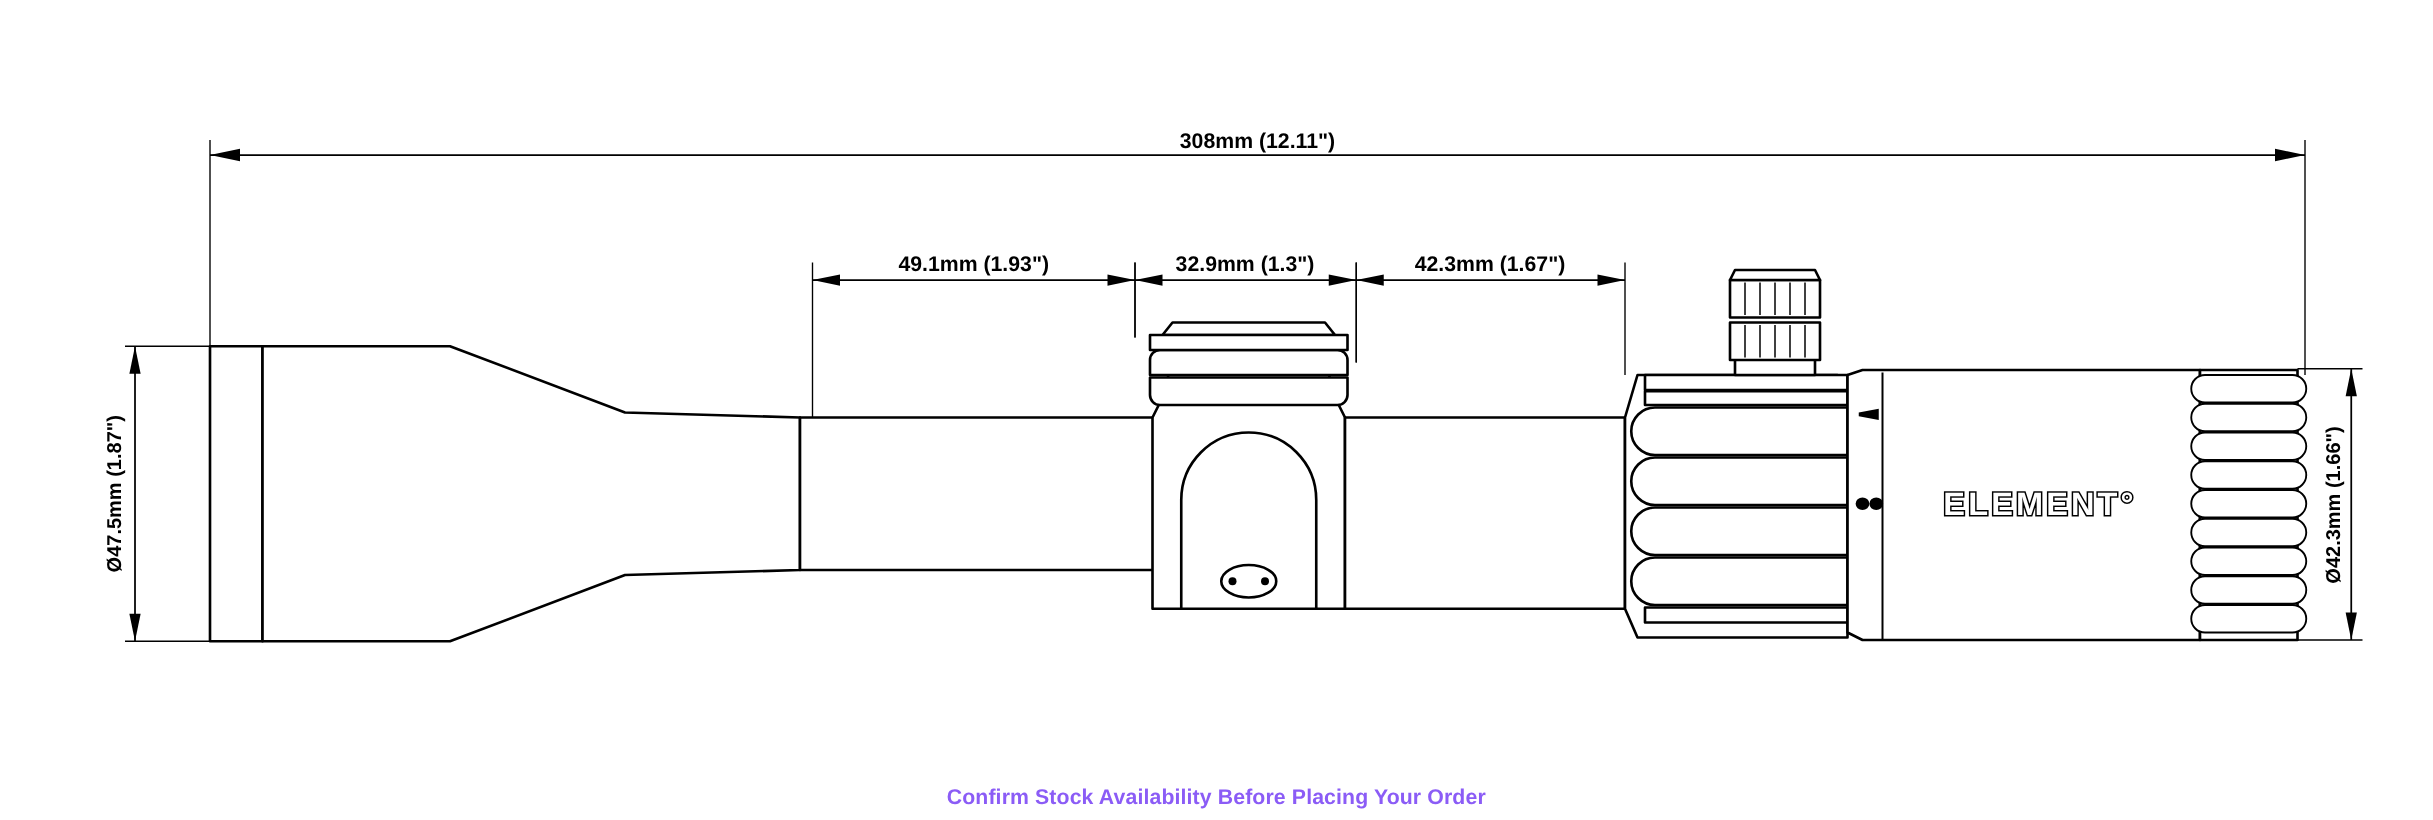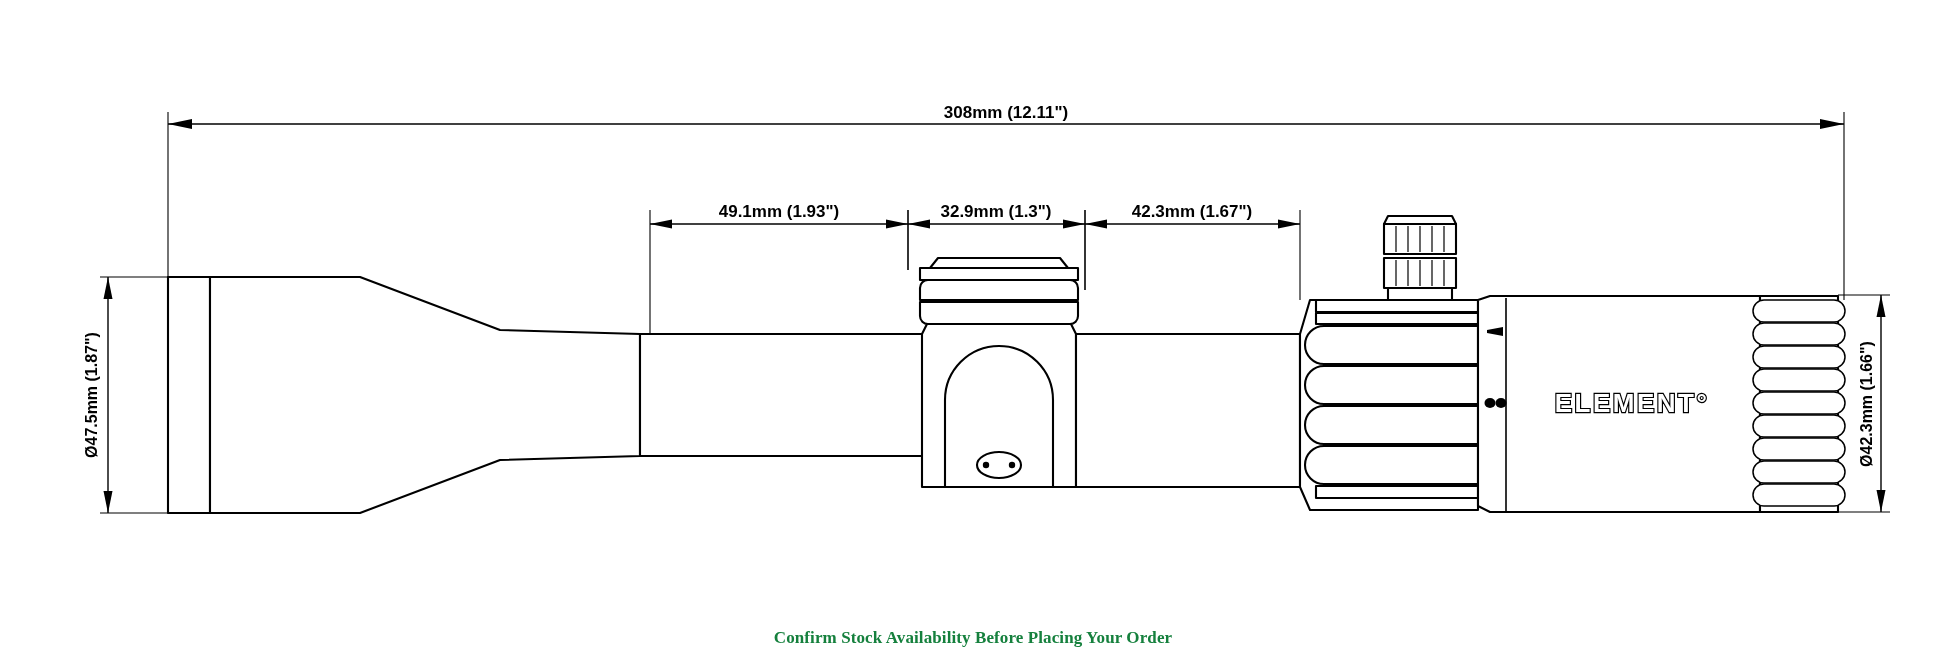--- a/index.html
+++ b/index.html
@@ -1,21 +1,21 @@
 <!DOCTYPE html>
 <html><head>
 <meta charset="utf-8">
 <style>
   html,body{margin:0;padding:0;background:#ffffff;}
   body{width:1946px;height:656px;font-family:"Liberation Sans",sans-serif;overflow:hidden;position:relative;}
   #stage{position:absolute;inset:0;width:1946px;height:656px;}
   svg{display:block;}
   .dimtext{font-family:"Liberation Sans",sans-serif;font-size:17px;font-weight:700;fill:#000;}
   .vtext{font-family:"Liberation Sans",sans-serif;font-size:16px;font-weight:700;fill:#000;}
-  .caption{position:absolute;left:0;right:0;bottom:8px;text-align:center;font-size:17px;font-weight:700;color:#15803d;font-family:Liberation Serif, serif;letter-spacing:.1px;}
+  .caption{position:absolute;left:0;right:0;bottom:8px;text-align:center;font-size:17px;font-weight:700;color:#8b5cf6;font-family:Liberation Sans, sans-serif;letter-spacing:.1px;}
 </style>
 </head>
 <body>
 
 <div id="stage">
 <svg width="1946" height="656" viewBox="0 0 1946 656" xmlns="http://www.w3.org/2000/svg">
 
   <rect x="0" y="0" width="1946" height="656" fill="#ffffff"></rect>
 
   <g stroke="#000" stroke-width="1.4" fill="none">

